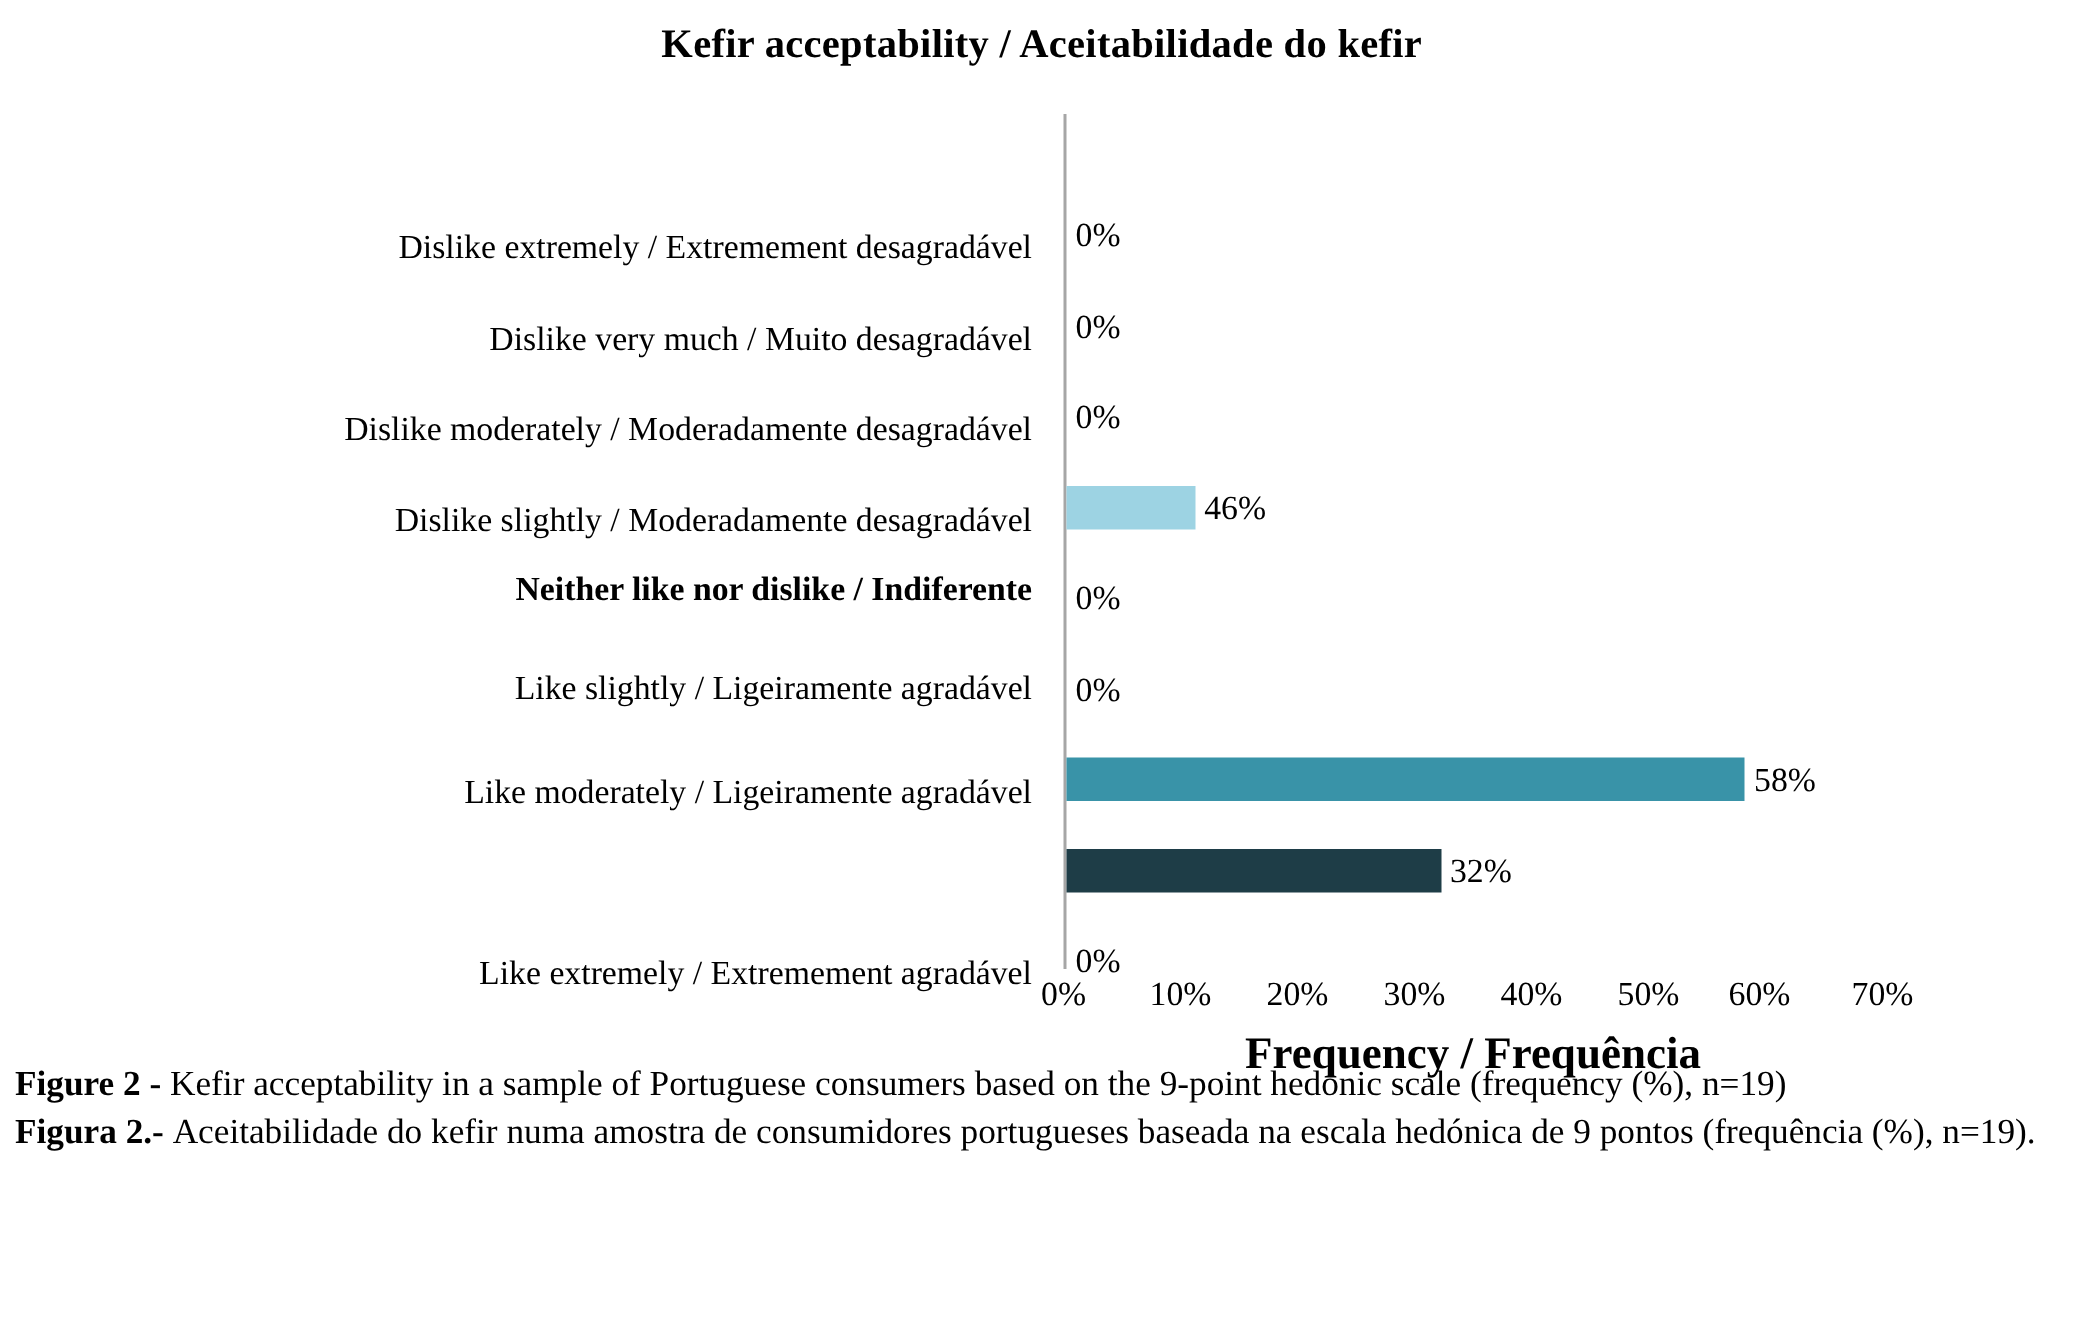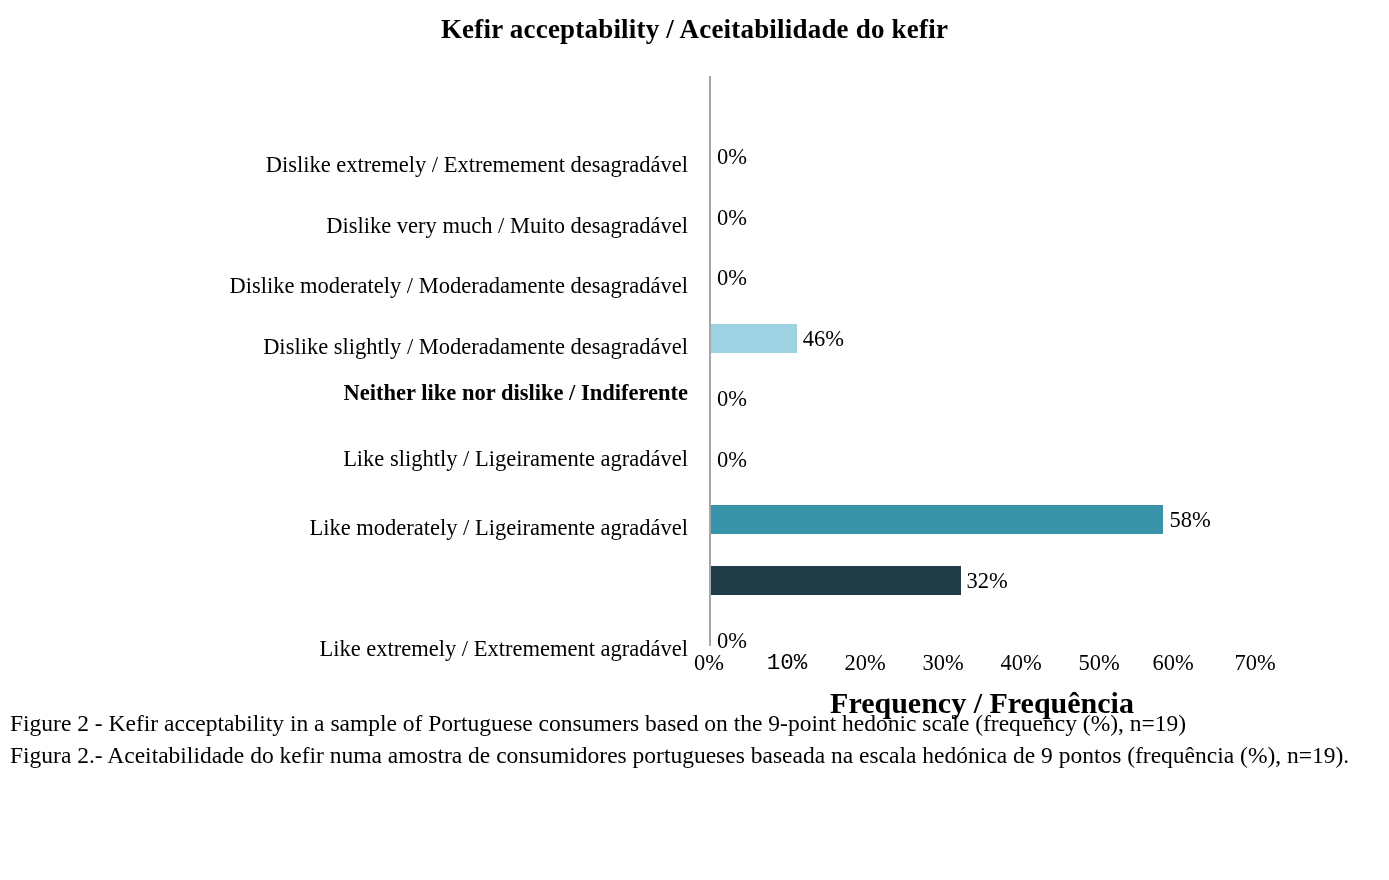--- a/index.html
+++ b/index.html
@@ -125,21 +125,21 @@
     top: 708px;
     width: 1368px;
     font-size: 23.5px;
     line-height: 1.32;
     text-align: justify;
   }
   .caption p {
     margin: 0 0 1px 0;
   }
   .cap-lead {
-    font-weight: normal;
+    font-weight: bold;
   }
 </style>
 </head>
 <body>
 
 <div class="page">
 
   <div class="chart-title">Kefir acceptability / Aceitabilidade do kefir</div>
 
   <div class="chart-wrap">
@@ -166,21 +166,21 @@
         <div class="bar-value" style="top: 368.5px; left: 8px;">0%</div>
         <div class="bar" style="top: 429px; width: 452.4px; background: rgb(57, 147, 168);"></div>
         <div class="bar-value" style="top: 429px; left: 460.4px;">58%</div>
         <div class="bar" style="top: 489.5px; width: 249.6px; background: rgb(30, 61, 71);"></div>
         <div class="bar-value" style="top: 489.5px; left: 257.6px;">32%</div>
         <div class="bar-value" style="top: 550px; left: 8px;">0%</div>
       </div>
 
     <div class="xticks">
         <div class="xtick" style="left: 0px;">0%</div>
-        <div class="xtick" style="left: 78px; font-family: Liberation Mono, monospace;">10%</div>
+        <div class="xtick" style="left: 78px;">10%</div>
         <div class="xtick" style="left: 156px;">20%</div>
         <div class="xtick" style="left: 234px;">30%</div>
         <div class="xtick" style="left: 312px;">40%</div>
         <div class="xtick" style="left: 390px;">50%</div>
         <div class="xtick" style="left: 464px;">60%</div>
         <div class="xtick" style="left: 546px;">70%</div>
       </div>
 
     <div class="xaxis-title">Frequency / Frequência</div>
   </div>

